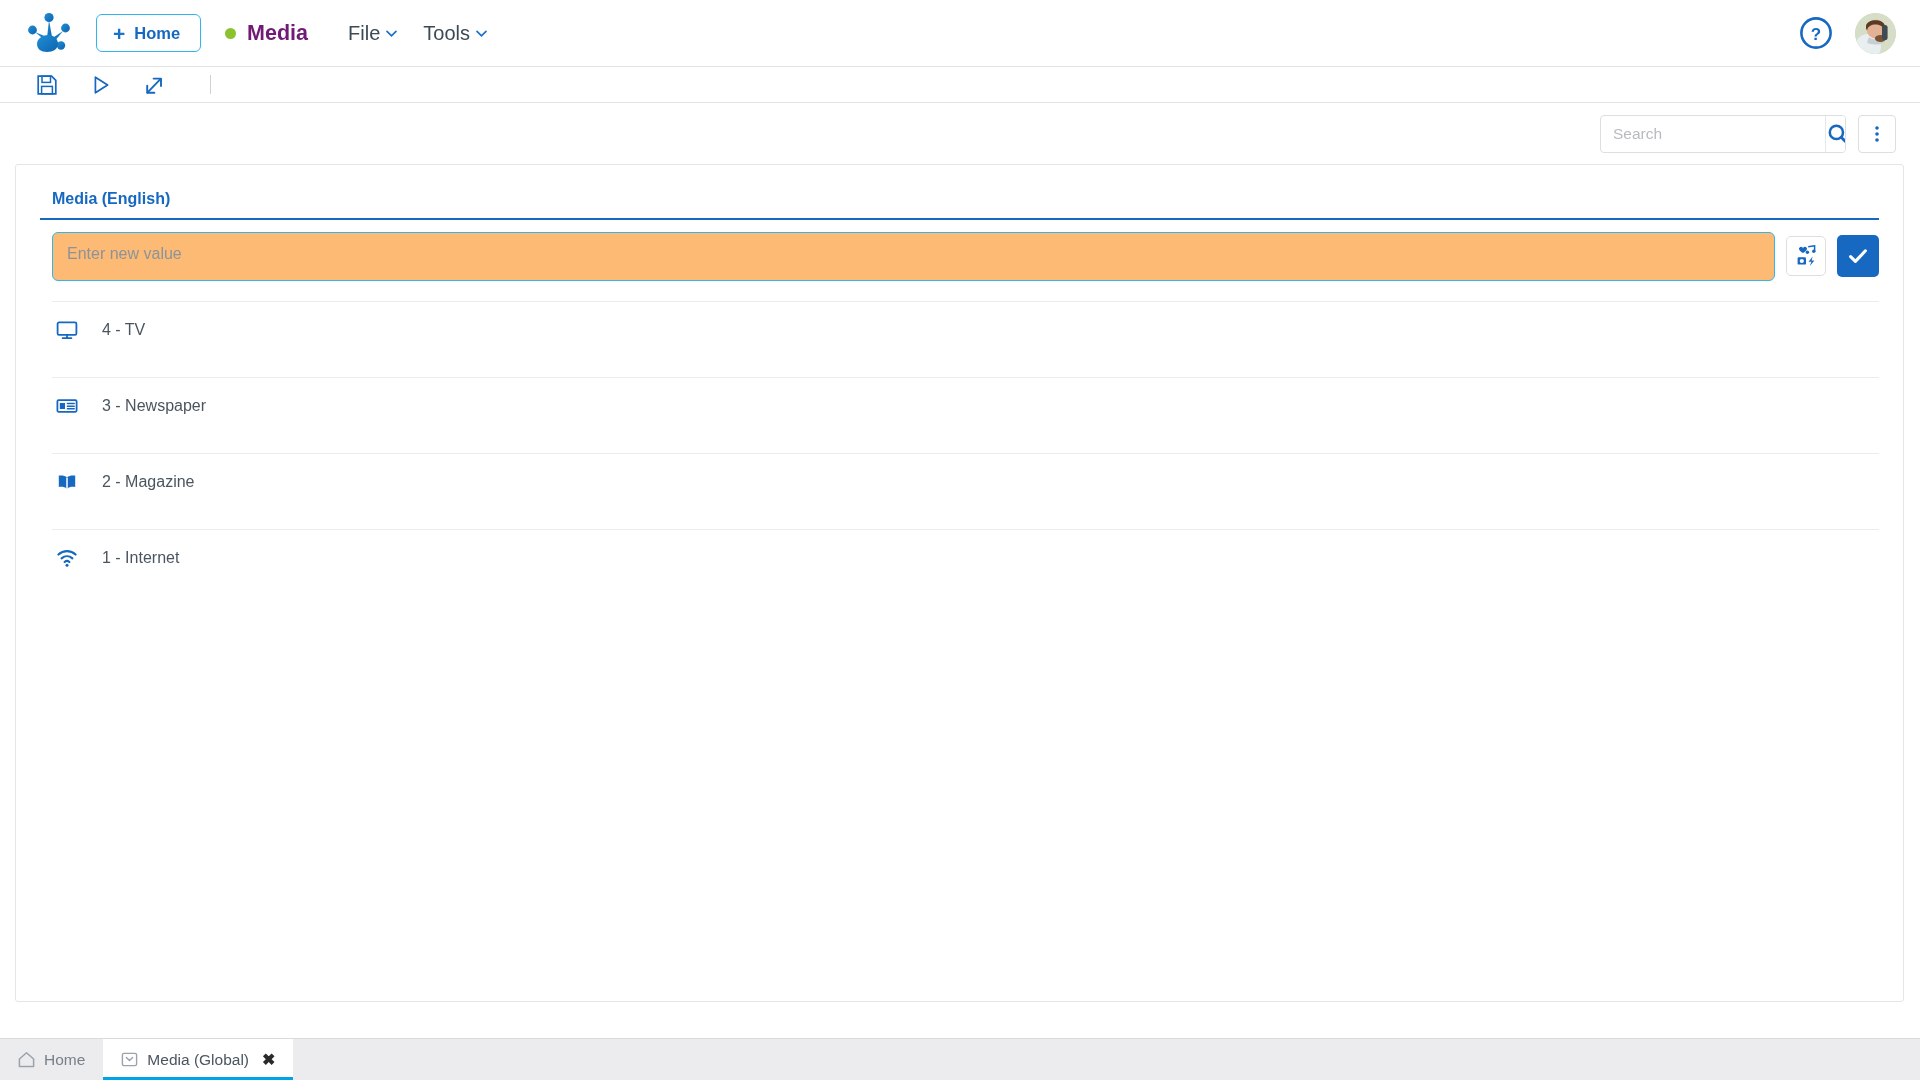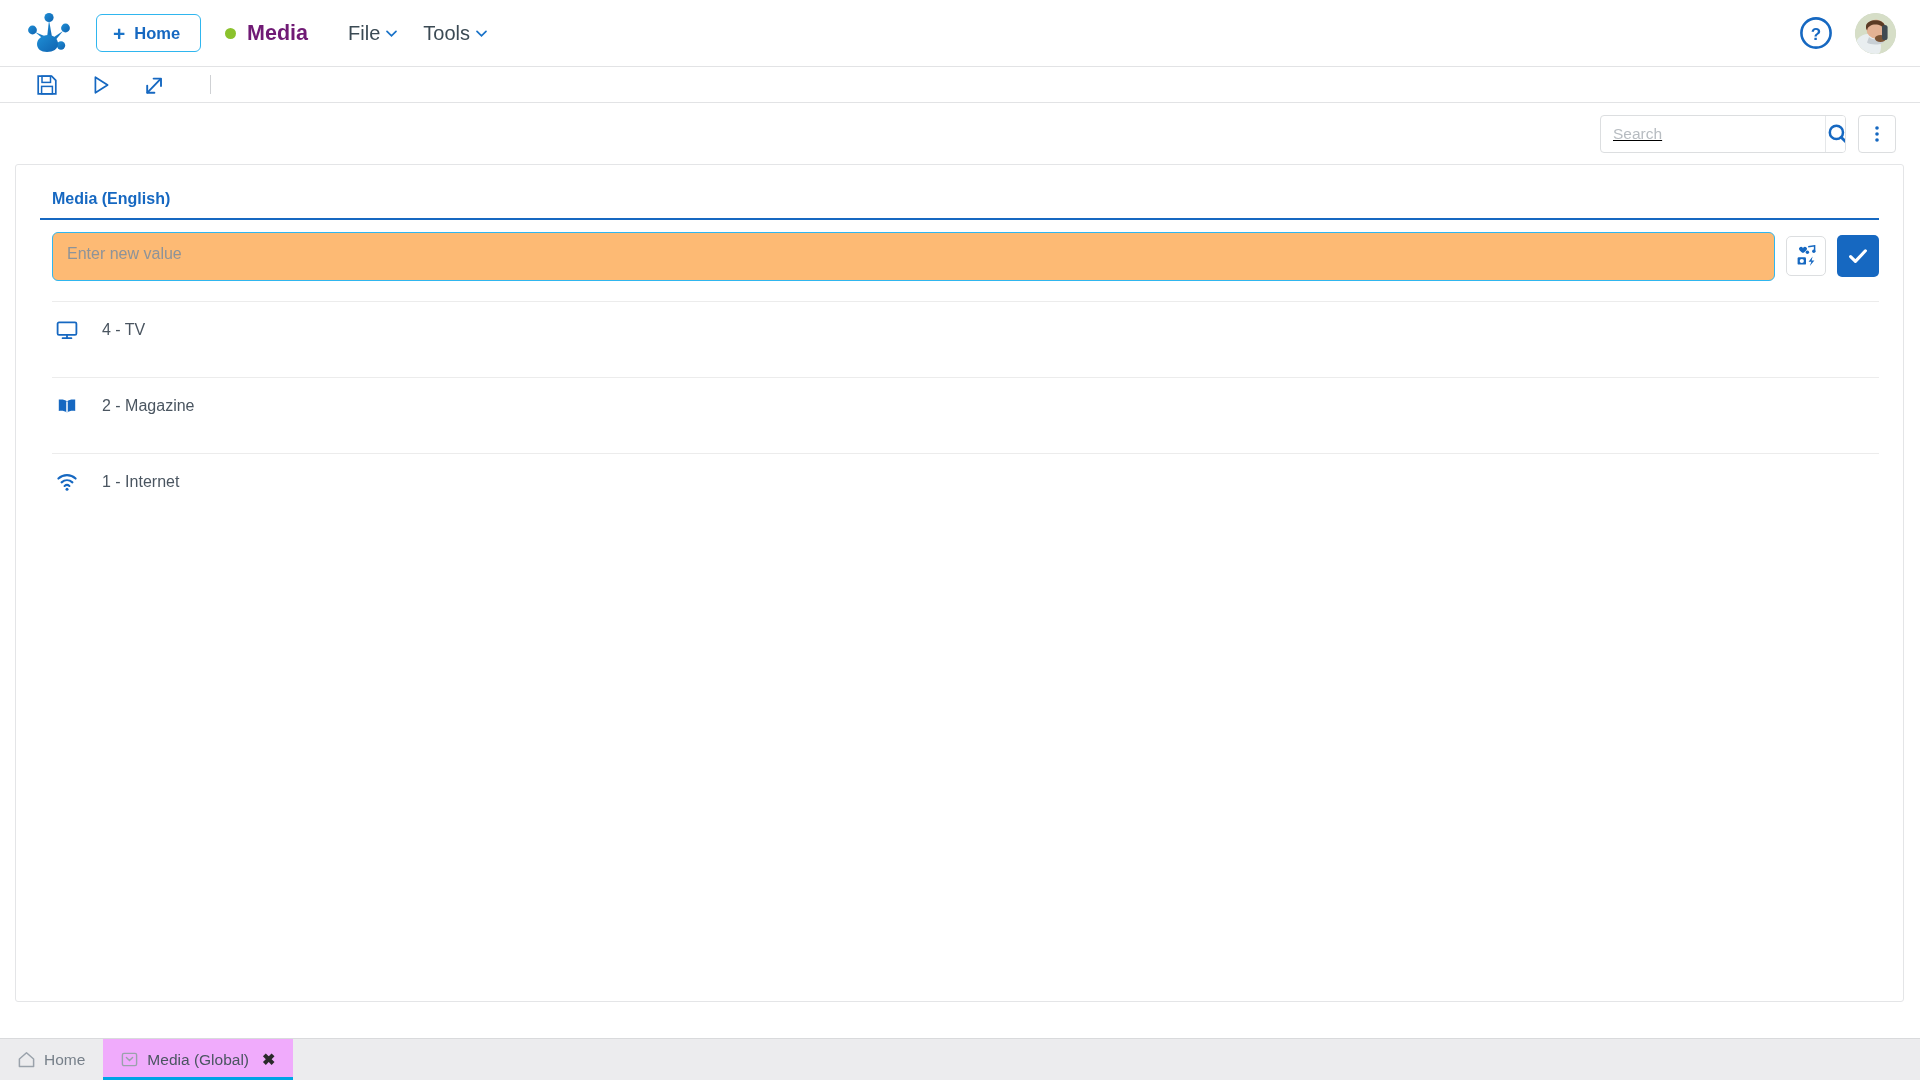--- a/index.html
+++ b/index.html
@@ -59,21 +59,21 @@
     padding-left: 34px; gap: 28px;
   }
   .tb-btn { width: 26px; height: 26px; display:flex; align-items:center; justify-content:center; cursor:pointer; }
   .tb-sep { width: 1px; height: 19px; background: #cfd1d4; margin-left: 14px; }
 
   
   .searchstrip {
     height: 61px; flex: 0 0 61px;
     background: #fff;
     display:flex; align-items:center; justify-content:flex-end;
-    padding-right: 24px; gap: 12px; text-decoration: underline;
+    padding-right: 24px; gap: 12px;
   }
   .search-wrap {
     display: flex; align-items: stretch;
     height: 38px; width: 246px;
     border: 1px solid #dcdee0; border-radius: 4px; overflow: hidden; background:#fff;
   }
   .search-input {
     flex: 1; border: none; outline: none;
     padding: 0 12px; font-size: 15.5px; color:#3b4a54;
     font-family: "Liberation Sans", sans-serif; background: transparent;
@@ -140,21 +140,21 @@
     height: 42px; flex: 0 0 42px;
     background: #ececee;
     border-top: 1px solid #d9dadc;
     display: flex; align-items: stretch;
   }
   .task {
     display:flex; align-items:center; gap: 9px;
     padding: 16px 18px; font-size: 15.5px; color:#77808a;
     cursor: pointer; position: relative;
   }
-  .task.active { background: #f0abfc; color:#4a5560; }
+  .task.active { background: #ffffff; color:#4a5560; }
   .task.active::after {
     content:""; position:absolute; left:0; right:0; bottom:-1px;
     height: 4px; background:#00a3e6;
   }
   .task .close-x { font-size: 16px; color:#2a2a2a; font-weight:700; margin-left: 4px; }
 </style>
 </head>
 <body>
 
 <div class="app">
@@ -309,20 +309,30 @@
           <span class="val-icon">
             <svg width="22" height="22" viewBox="0 0 22 22">
               <rect x="1.6" y="3.4" width="18.8" height="12.4" rx="1.4" fill="none" stroke="#1668c1" stroke-width="1.8"></rect>
               <path d="M6.6 19.2 H15.4" stroke="#1668c1" stroke-width="1.8" stroke-linecap="round"></path>
               <path d="M11 15.8 V19.2" stroke="#1668c1" stroke-width="1.8"></path>
             </svg>
           </span>
           <span class="val-label">4 - TV</span>
         </div>
 
+        <div class="val-row">
+          <span class="val-icon">
+            <svg width="22" height="22" viewBox="0 0 22 22">
+              <rect x="1.4" y="5.2" width="19.2" height="11.6" rx="1.2" fill="none" stroke="#1668c1" stroke-width="1.8"></rect>
+              <rect x="3.8" y="8" width="5.2" height="6" fill="#1668c1"></rect>
+              <path d="M11.4 8.6 H18.2 M11.4 11.2 H18.2 M11.4 13.8 H18.2" stroke="#1668c1" stroke-width="1.5" stroke-linecap="round"></path>
+            </svg>
+          </span>
+          <span class="val-label">3 - Newspaper</span>
+        </div>
 
         <div class="val-row">
           <span class="val-icon">
             <svg width="22" height="22" viewBox="0 0 22 22">
               <path d="M11 6.2c-2.2-1.8-5.4-2-8.2-1.6v11.4c2.8-.4 6 -.2 8.2 1.6z" fill="#1668c1"></path>
               <path d="M11 6.2c2.2-1.8 5.4-2 8.2-1.6v11.4c-2.8-.4-6-.2-8.2 1.6z" fill="#1668c1"></path>
               <path d="M11 6.4 V17.4" stroke="#ffffff" stroke-width="1.5"></path>
             </svg>
           </span>
           <span class="val-label">2 - Magazine</span>

